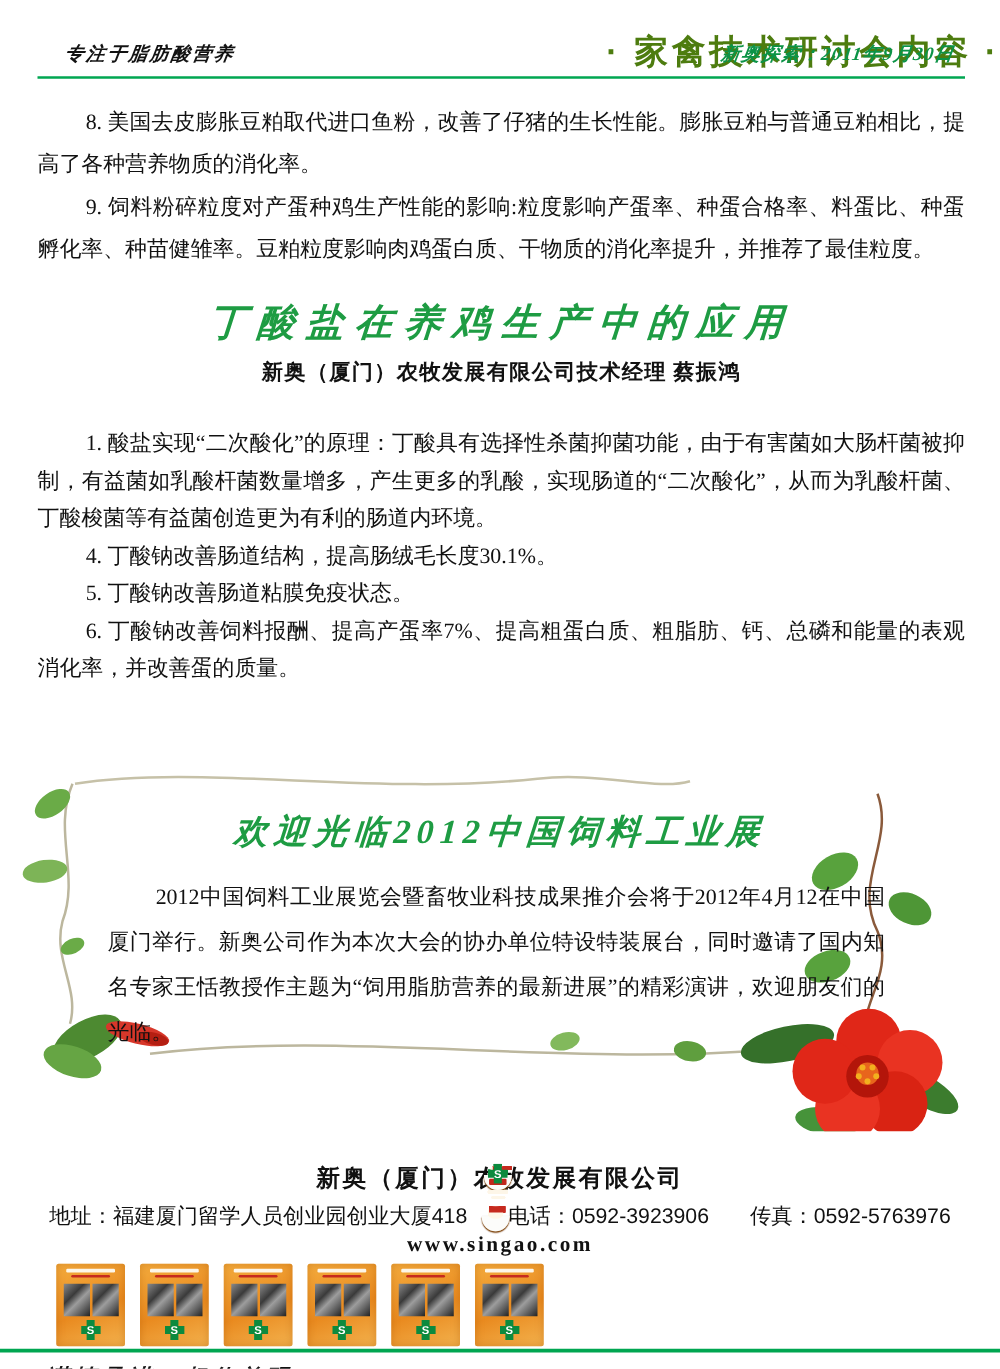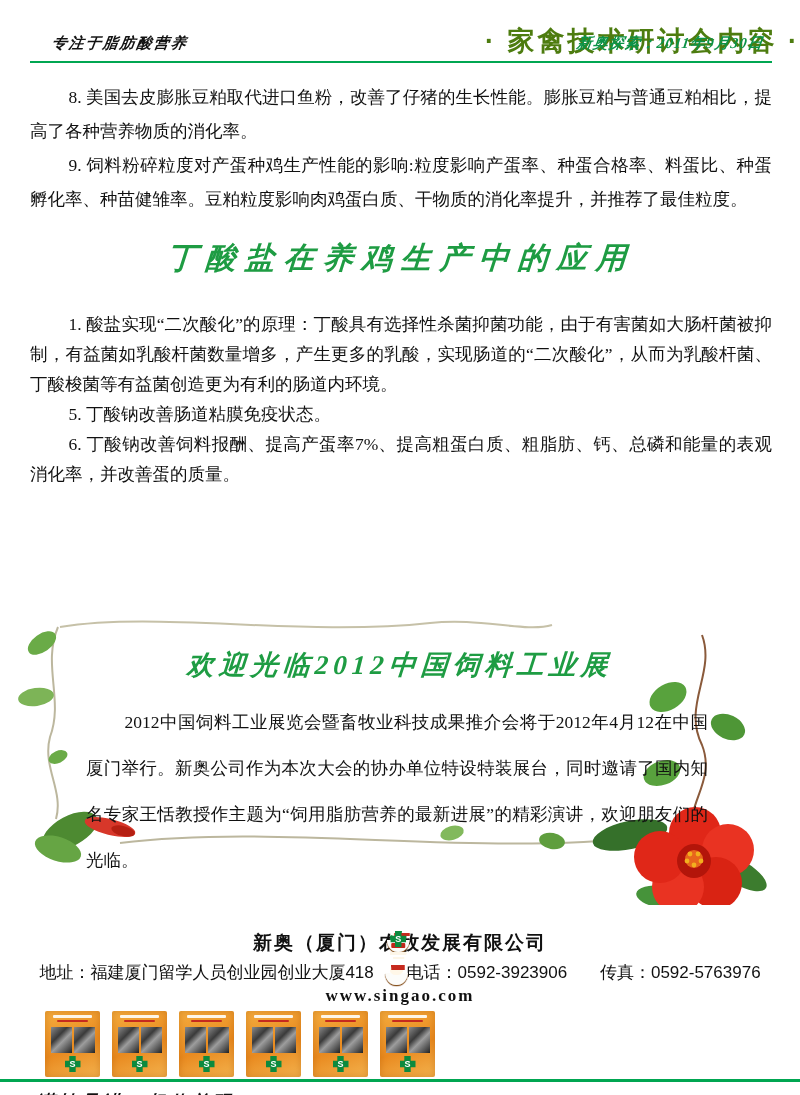--- a/index.html
+++ b/index.html
@@ -26,21 +26,21 @@
   .green-title{color:#1E9C43;font-weight:bold;font-style:italic;text-align:center;
     font-size:30px;letter-spacing:9px;margin:0;transform:skewX(-4deg);}
   .author{font-weight:bold;text-align:center;font-size:17px;letter-spacing:1px;margin:7px 0 0;}
   .article-list{margin-top:30px;font-size:17.5px;line-height:30px;}
   .article-list .para{margin:0;}
   
   .expo{position:absolute;top:605px;left:0;right:0;height:310px;}
   .expo-deco{position:absolute;top:0;left:0;pointer-events:none;}
   .expo-title{position:relative;margin-top:42px;font-size:27px;letter-spacing:5px;}
   .expo-body{position:relative;width:622px;margin:16px 0 0 86px;font-size:17.5px;
-    line-height:46px;text-indent:2.2em;text-align:justify;}
+    line-height:36px;text-indent:2.2em;text-align:justify;}
   
   .footer{position:absolute;top:930px;left:0;right:0;}
   .f-company{text-align:center;font-family:"Liberation Sans","DejaVu Sans",sans-serif;
     font-weight:bold;font-size:19px;letter-spacing:2px;margin:0;}
   .f-contact{text-align:center;font-family:"Liberation Sans","DejaVu Sans",sans-serif;
     font-weight:normal;font-size:17px;margin:5px 0 0;}
   .f-contact span{margin:0 14px;}
   .f-web{text-align:center;font-weight:bold;font-size:17px;letter-spacing:2px;margin:2px 0 0;}
   .product-strip{display:flex;gap:12px;padding-left:45px;margin-top:5px;height:66px;}
   .pkg{width:55px;height:66px;flex:0 0 auto;position:relative;border-radius:2px;
@@ -79,22 +79,24 @@
   <div class="header-rule"></div>
 </div>
 
 <div class="notes">
   <p class="para">8.  美国去皮膨胀豆粕取代进口鱼粉，改善了仔猪的生长性能。膨胀豆粕与普通豆粕相比，提高了各种营养物质的消化率。</p>
   <p class="para">9.  饲料粉碎粒度对产蛋种鸡生产性能的影响:粒度影响产蛋率、种蛋合格率、料蛋比、种蛋孵化率、种苗健雏率。豆粕粒度影响肉鸡蛋白质、干物质的消化率提升，并推荐了最佳粒度。</p>
 </div>
 
 <div class="article">
   <h2 class="green-title">丁酸盐在养鸡生产中的应用</h2>
+  <p class="author">新奥（厦门）农牧发展有限公司技术经理 蔡振鸿</p>
   <div class="article-list">
     <p class="para">1.  酸盐实现“二次酸化”的原理：丁酸具有选择性杀菌抑菌功能，由于有害菌如大肠杆菌被抑制，有益菌如乳酸杆菌数量增多，产生更多的乳酸，实现肠道的“二次酸化”，从而为乳酸杆菌、丁酸梭菌等有益菌创造更为有利的肠道内环境。</p>
+    <p class="para">4.  丁酸钠改善肠道结构，提高肠绒毛长度30.1%。</p>
     <p class="para">5.  丁酸钠改善肠道粘膜免疫状态。</p>
     <p class="para">6.  丁酸钠改善饲料报酬、提高产蛋率7%、提高粗蛋白质、粗脂肪、钙、总磷和能量的表观消化率，并改善蛋的质量。</p>
   </div>
 </div>
 
 <div class="expo">
   <svg class="expo-deco" width="800" height="300" viewBox="0 0 800 300">
 
     <path d="M58,22 C42,60 64,95 50,132 C42,162 64,186 56,214" fill="none" stroke="#bcb79e" stroke-width="2"></path>
     <path d="M60,22 C160,6 300,32 430,18 C480,12 525,28 552,20" fill="none" stroke="#c6c1a8" stroke-width="2"></path>

